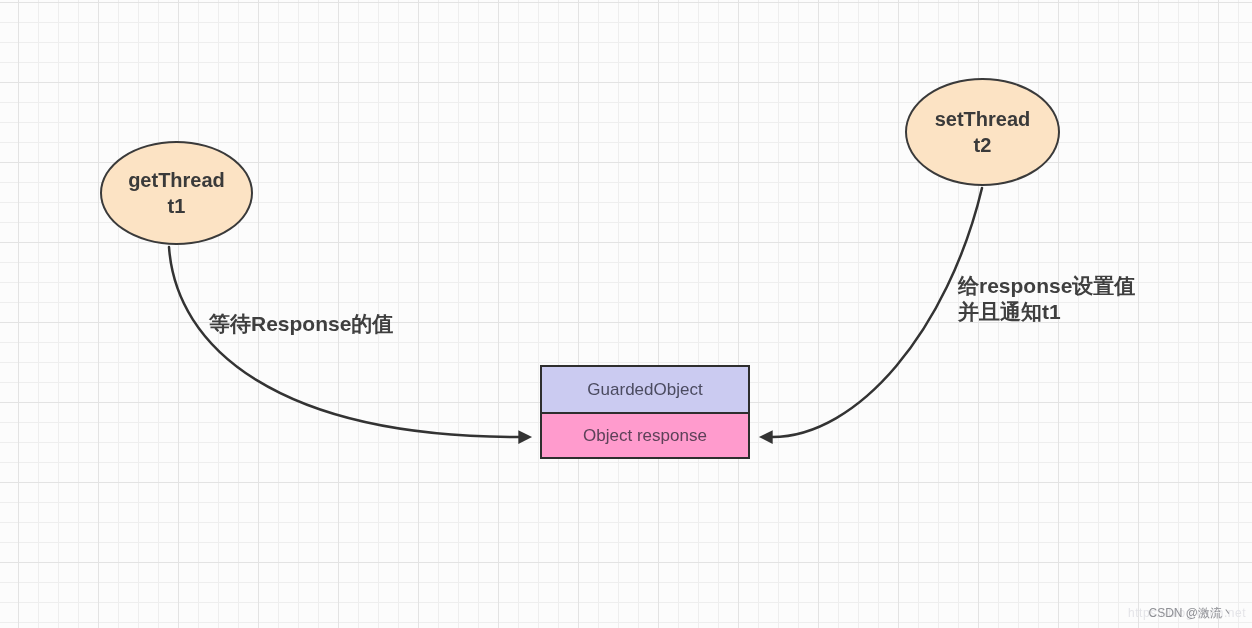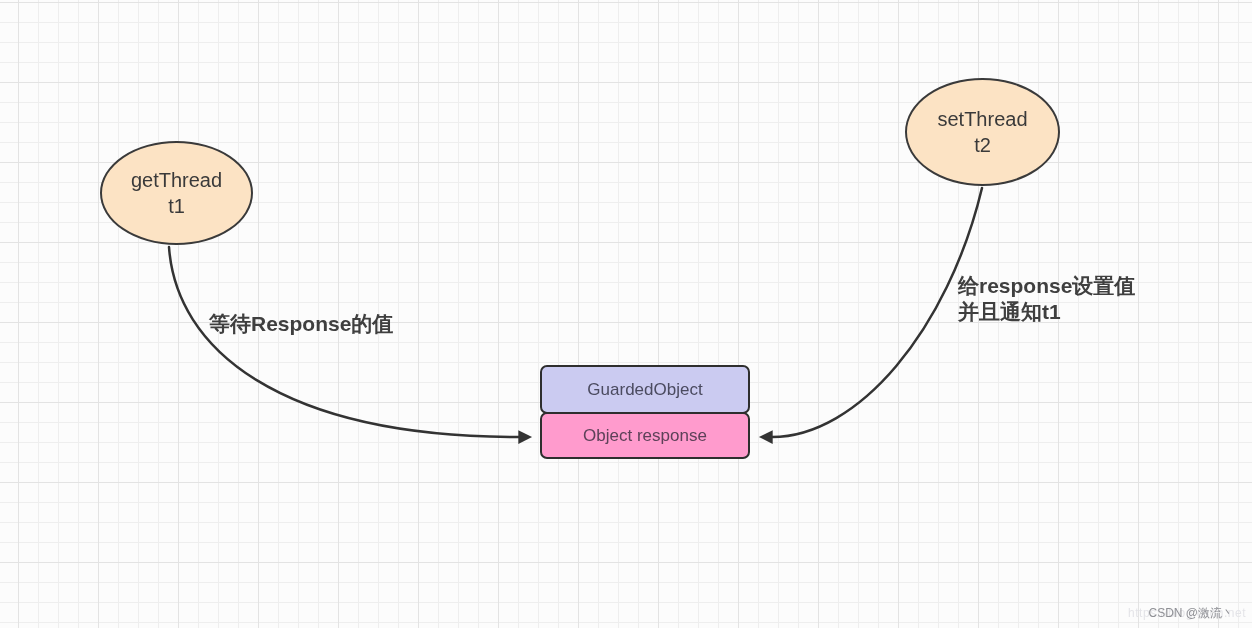--- a/index.html
+++ b/index.html
@@ -40,30 +40,30 @@
   .arrow-layer path.edge{fill:none;stroke:var(--arrow);stroke-width:2.5;stroke-linecap:round;}
   .arrow-layer marker path{fill:var(--arrow);}
 
   .ellipse-node{
     position:absolute;
     background:var(--node-fill);
     border:2.5px solid var(--node-border);
     border-radius:50%;
     display:flex;flex-direction:column;align-items:center;justify-content:center;
     color:var(--node-border);
-    font-weight:normal;font-size:20px;line-height:26px;
+    font-weight:bold;font-size:20px;line-height:26px;
     text-align:center;
   }
   .node-get{left:100px;top:141px;width:153px;height:104px;}
   .node-set{left:905px;top:78px;width:155px;height:108px;}
 
   .stack-box{
     position:absolute;left:540px;width:210px;
     border:2.5px solid var(--box-border);
-    border-radius:7px;
+    border-radius:0;
     display:flex;align-items:center;justify-content:center;
     font-size:17px;
   }
   .box-guarded{top:365px;height:49px;background:var(--guarded-fill);color:var(--guarded-text);}
   .box-response{top:412px;height:47px;background:var(--response-fill);color:var(--response-text);}
 
   .edge-label{
     position:absolute;
     font-weight:bold;font-size:21px;line-height:26px;
     color:var(--label-text);

